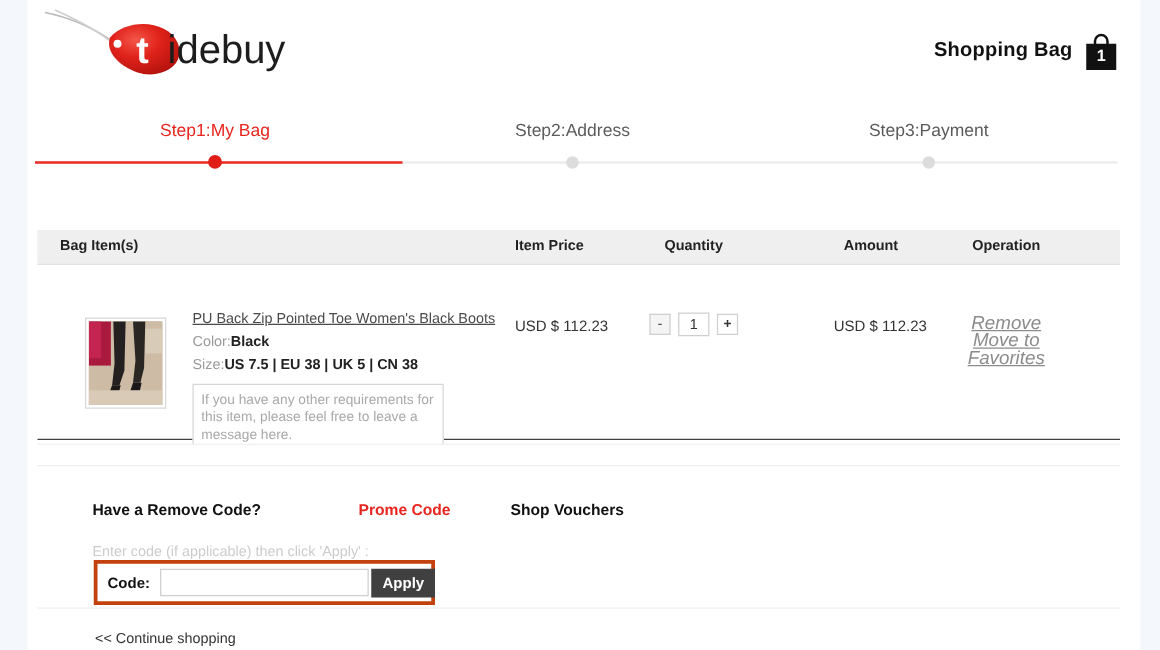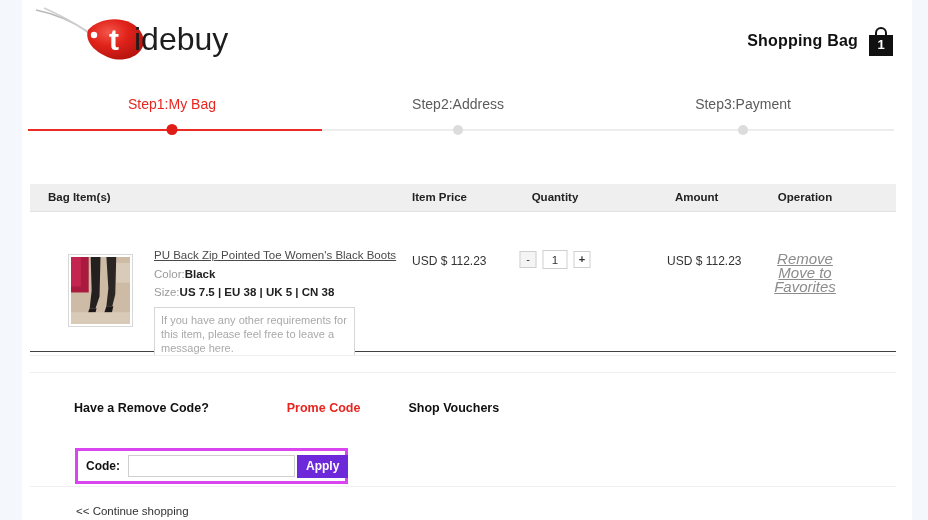--- a/index.html
+++ b/index.html
@@ -105,32 +105,32 @@
   .coupon { position: absolute; left: 8px; top: 374px; width: 866px; height: 112px; }
   .coupon-tabs { position: absolute; left: 44px; top: 27px; display: flex; align-items: center; gap: 0; }
   .ct { font-size: 12.5px; font-weight: bold; color: #111; white-space: nowrap; }
   .ct.sep1 { margin-left: 78px; color: #e8251f; cursor: pointer; }
   .ct.sep2 { margin-left: 48px; cursor: pointer; }
 
   .coupon-hint { position: absolute; left: 44px; top: 62px; font-size: 11.5px; color: #cccccc; white-space: nowrap; }
 
   .code-box {
     position: absolute; left: 45px; top: 74px; width: 273px; height: 36px;
-    border: 3px solid #d946ef; background: #fff;
+    border: 3px solid #c2410c; background: #fff;
     display: flex; align-items: center; padding-left: 8px;
   }
   .code-label { font-size: 12px; font-weight: bold; color: #111; margin-right: 8px; white-space: nowrap; }
   .code-input {
     width: 174px; height: 22px; border: 1px solid #cfcfcf; background: #fff;
     font-size: 12px; color: #333; padding: 0 5px; outline: none;
     font-family: "Liberation Sans", sans-serif;
   }
   .apply-btn {
     margin-left: 2px; height: 23px; padding: 0 9px; border: none;
-    background: #6d28d9; color: #fff; font-size: 12px; font-weight: bold;
+    background: #404040; color: #fff; font-size: 12px; font-weight: bold;
     cursor: pointer; font-family: "Liberation Sans", sans-serif;
   }
 
   
   .continue {
     position: absolute; left: 54px; top: 505px; font-size: 11.5px;
     color: #333; white-space: nowrap; cursor: pointer;
   }
   .rule-top { position: absolute; left: 8px; top: 486px; width: 866px; height: 1px; background: #f0f0f0; }
 </style>
@@ -243,20 +243,21 @@
 
   <div class="spacer-band"></div>
 
   <div class="coupon">
     <div class="coupon-tabs">
       <span class="ct">Have a Remove Code?</span>
       <span class="ct sep1">Prome Code</span>
       <span class="ct sep2">Shop Vouchers</span>
     </div>
 
+    <div class="coupon-hint">Enter code (if applicable) then click 'Apply' :</div>
 
     <div class="code-box">
       <span class="code-label">Code:</span>
       <input class="code-input" type="text" value="" style="">
       <button class="apply-btn">Apply</button>
     </div>
   </div>
 
   <div class="rule-top"></div>
   <a class="continue">&lt;&lt; Continue shopping</a>

